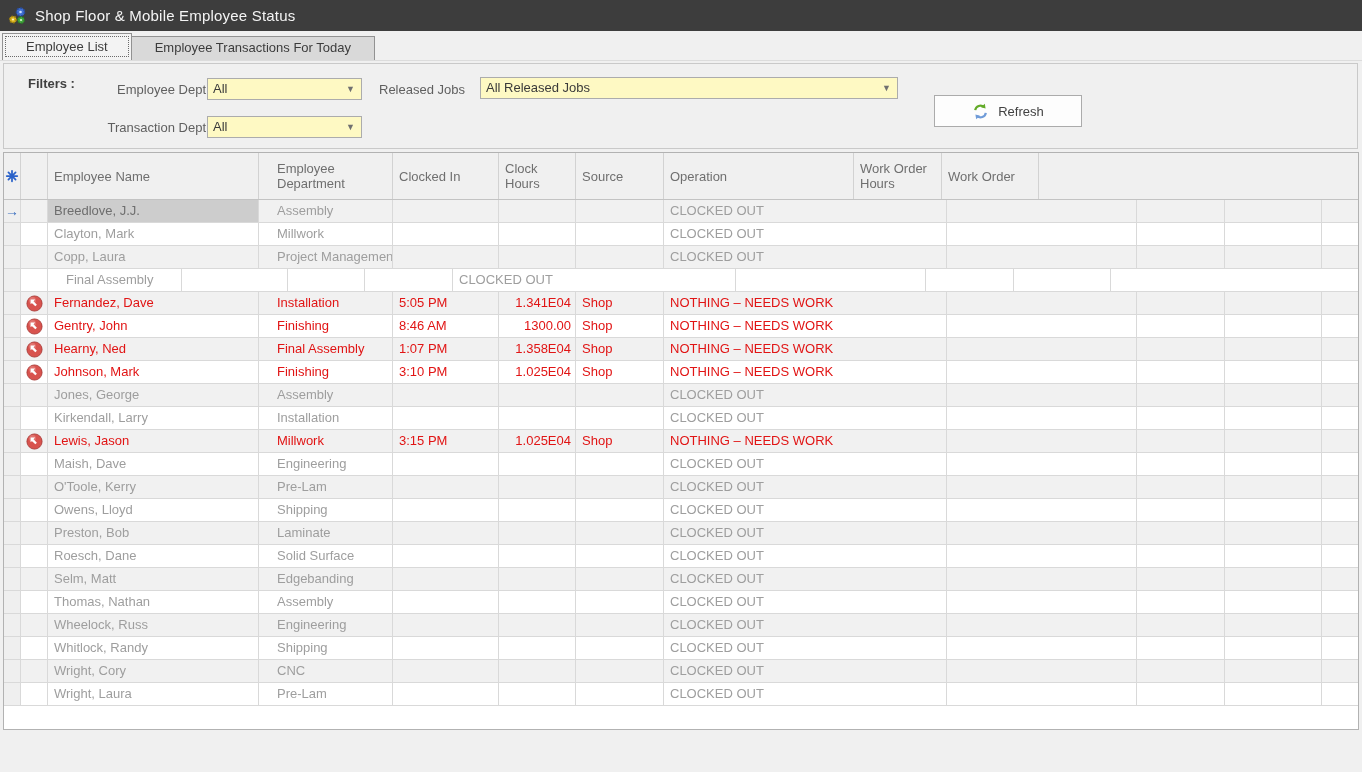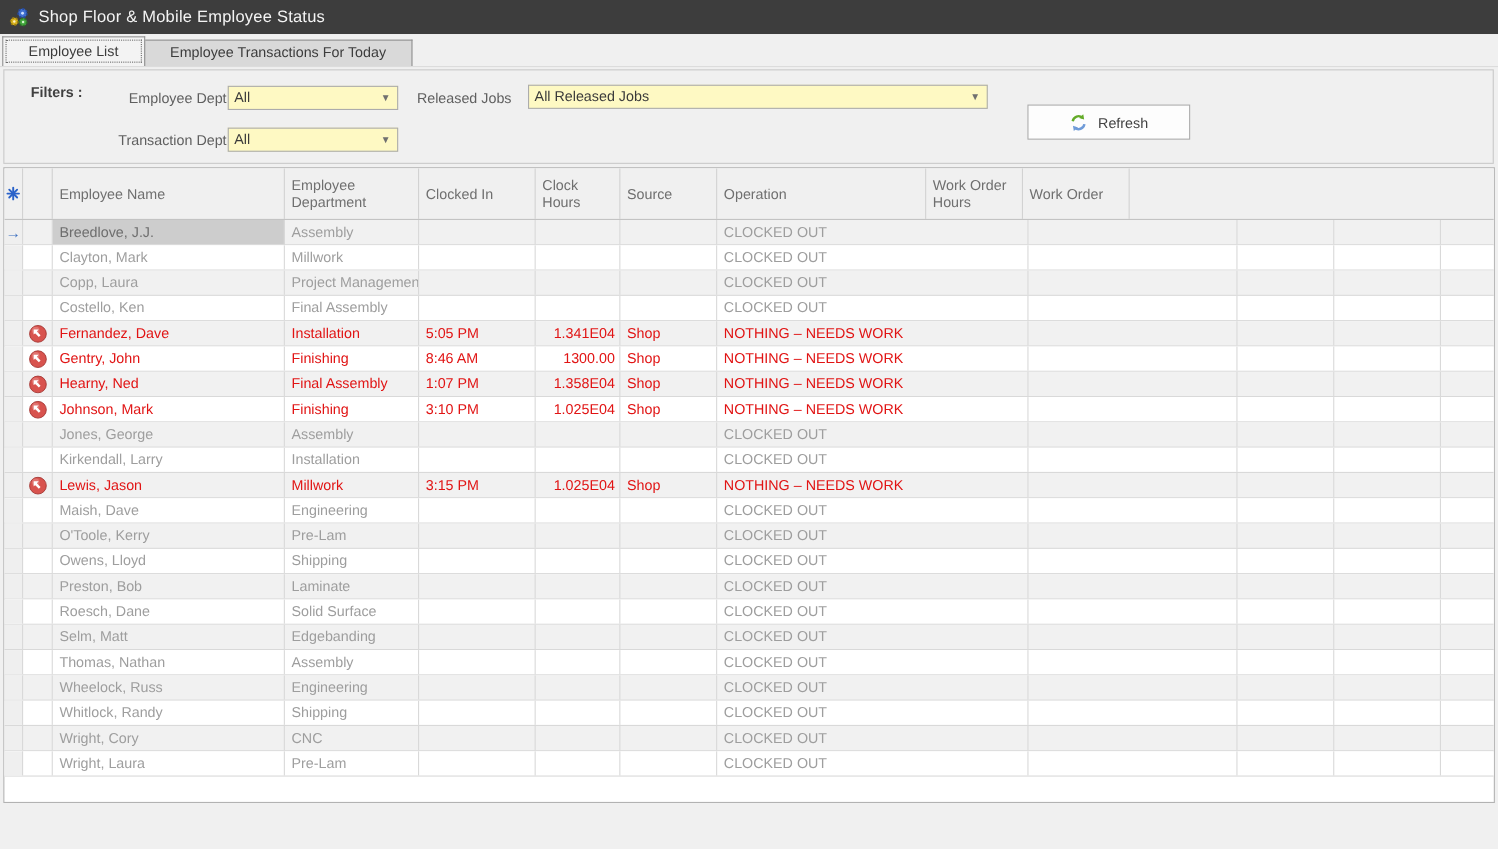--- a/index.html
+++ b/index.html
@@ -53,21 +53,21 @@
     padding:0 6px;line-height:15px;cursor:default;}
   .grow{display:flex;height:23px;border-bottom:1px solid var(--grid_line);background:#fff;}
   .grow.stripe{background:var(--stripe_bg);}
   .cell{border-right:1px solid var(--grid_line);color:var(--muted_text);line-height:22px;
     padding:0 0 0 6px;white-space:nowrap;overflow:hidden;cursor:default;}
   .grow.clocked-in .cell{color:var(--status_red);}
   .col-ind{width:17px;padding:0;text-align:center;}
   .grow .col-ind{background:#efefef;}
   .col-icon{width:27px;padding:0;display:flex;align-items:center;justify-content:center;}
   .col-name{width:211px;}
-  .col-dept{width:122px;}
+  .col-dept{width:122px;margin-left:12px;}
   .col-in{width:106px;}
   .col-hours{width:77px;text-align:right;padding:0 4px 0 0;}
   .col-source{width:88px;}
   .col-work{width:283px;}
   .col-op{width:190px;}
   .col-wohrs{width:88px;}
   .col-wo{width:97px;}
   .grow.selected .col-name{background:var(--selection_bg);color:#6e6e6e;}
   .cur-arrow{color:var(--accent_blue);font-size:14px;line-height:22px;}
   .hcell.col-ind{justify-content:center;padding:0;}
@@ -222,21 +222,20 @@
     <div class="cell col-ind"><span class="cur-arrow" style="visibility: hidden;">→</span></div>
     <div class="cell col-icon">
       <span style="display: inline-flex; visibility: hidden;">
         <svg width="17" height="17" viewBox="0 0 17 17">
           <circle cx="8.5" cy="8.5" r="7.6" fill="#d8534e" stroke="#a33431" stroke-width="0.8"></circle>
           <circle cx="6.5" cy="5.5" r="3.4" fill="#e98f8c" opacity="0.55"></circle>
           <path d="M4.6 4.6 h4.6 l-1.7 1.7 3.4 3.4 -1.6 1.6 -3.4 -3.4 -1.3 1.3 Z" fill="#ffffff"></path>
         </svg>
       </span>
     </div>
-    <div class="cell col-name">Costello, Ken</div>
     <div class="cell col-dept">Final Assembly</div>
     <div class="cell col-in"></div>
     <div class="cell col-hours"></div>
     <div class="cell col-source"></div>
     <div class="cell col-work">CLOCKED OUT</div>
     <div class="cell col-op"></div>
     <div class="cell col-wohrs"></div>
     <div class="cell col-wo"></div>
   </div>
       <div class="grow stripe clocked-in">

